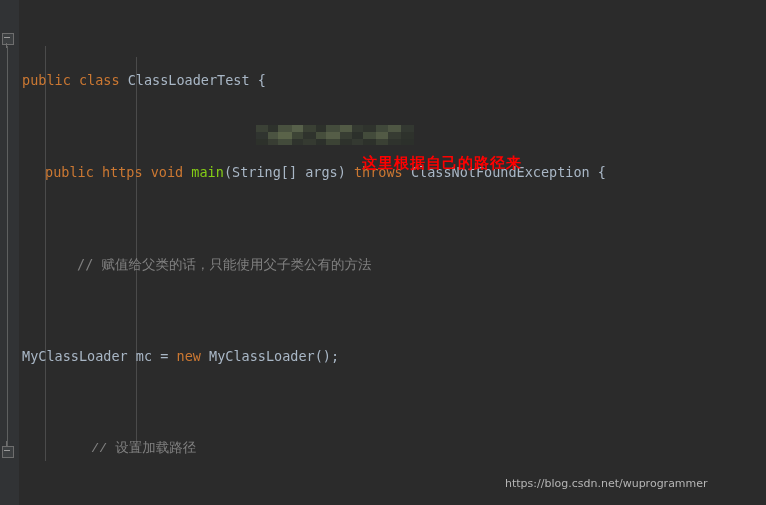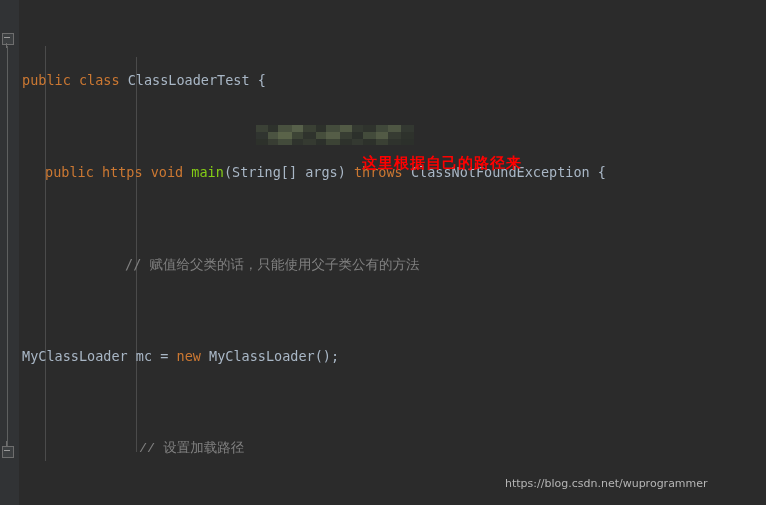--- a/index.html
+++ b/index.html
@@ -90,21 +90,21 @@
     height: 23px;
     padding-left: 22px;
     box-sizing: border-box;
     white-space: pre;
   }
 
   
   .kw   { color: #cc7832; }            
   .def  { color: #a9b7c6; }            
   .mth  { color: #84cc16; }            
-  .cmt  { color: #808080; margin-left: 48px; }
+  .cmt  { color: #808080; }
   .brc  { color: #a9b7c6; }
 
   
   .annotation {
     position: absolute;
     color: #ff0000;
     font-family: "DejaVu Sans", "Liberation Sans", sans-serif;
     font-size: 15px;
     font-weight: bold;
     letter-spacing: 1px;

